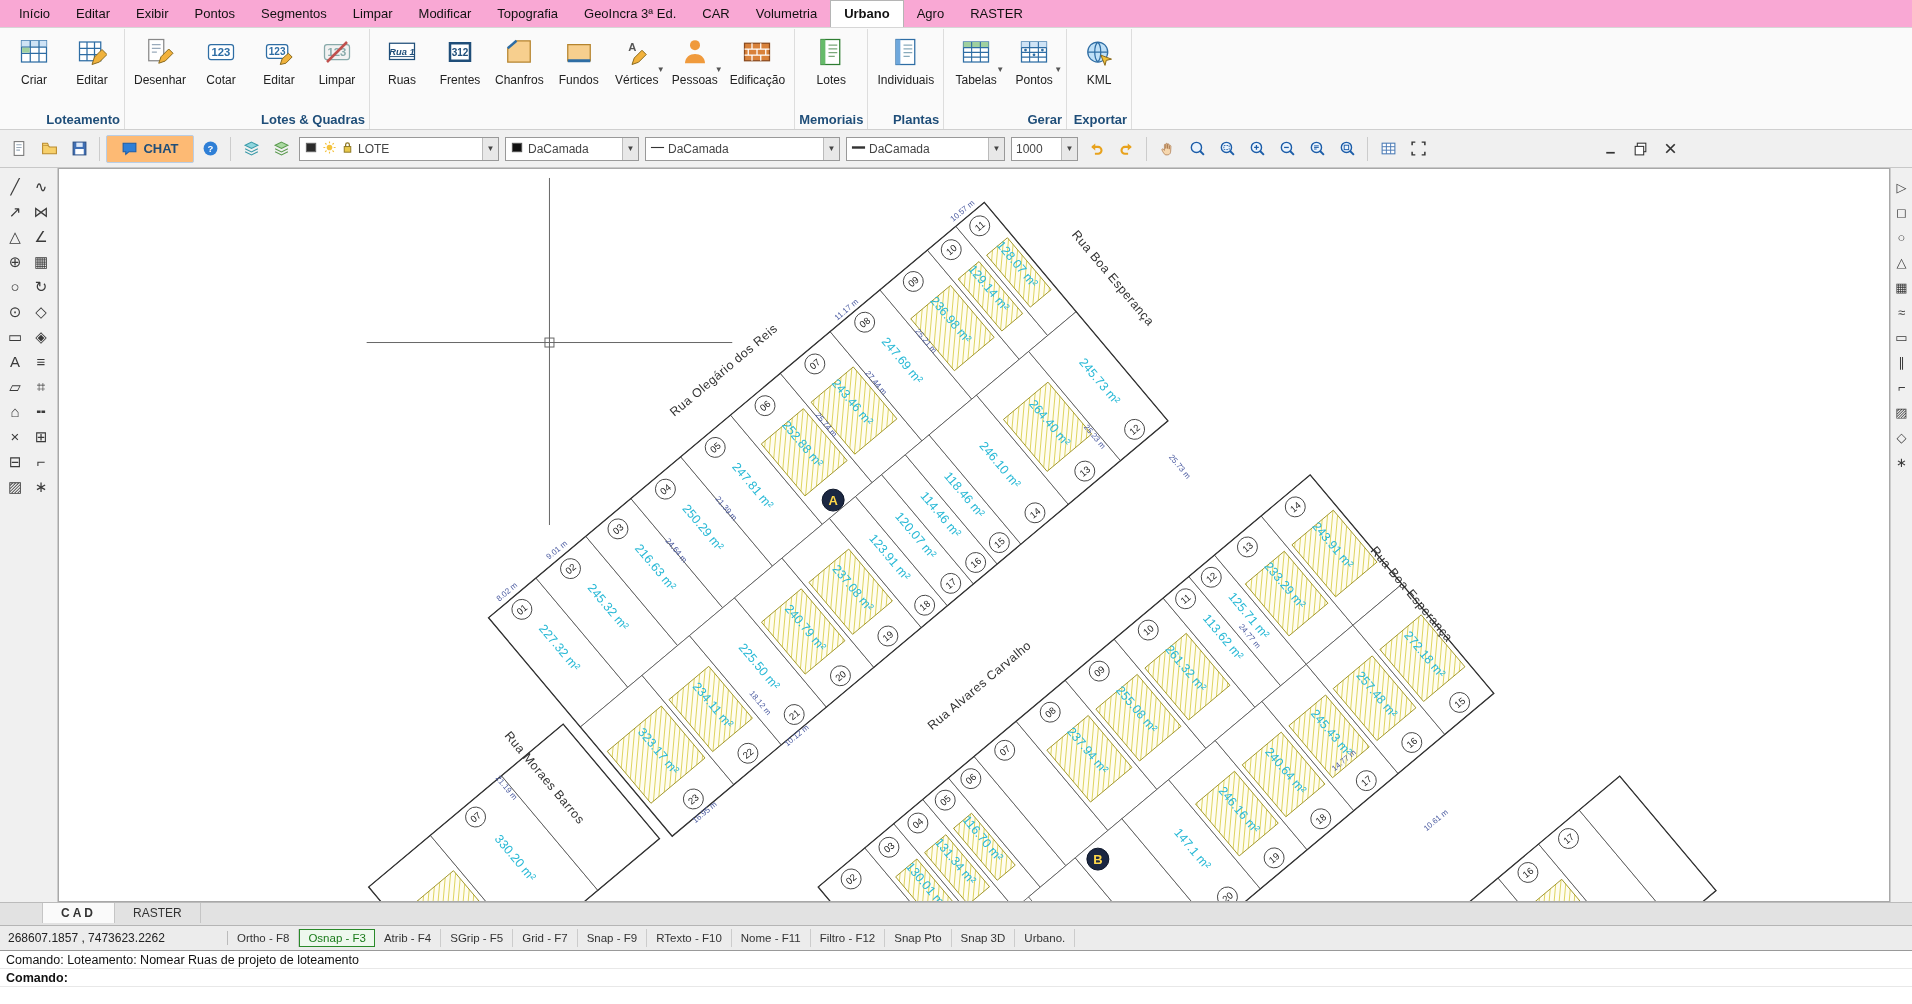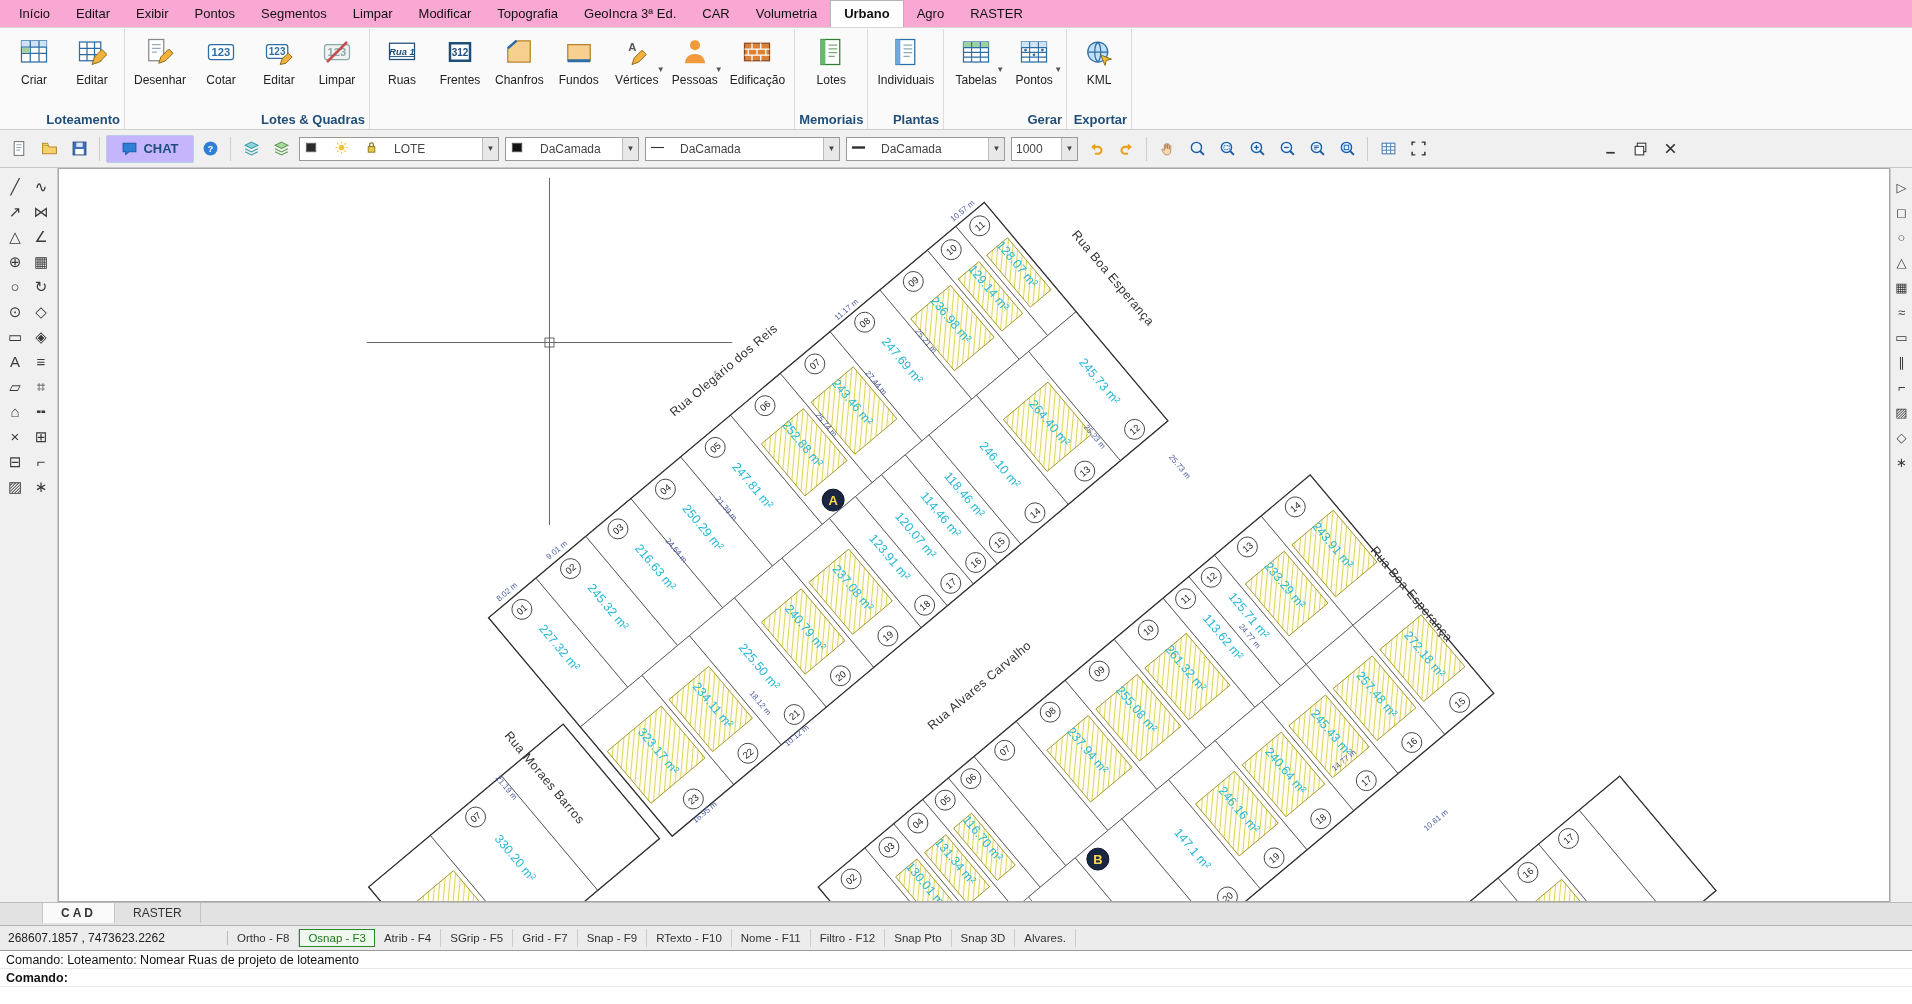--- a/index.html
+++ b/index.html
@@ -12,24 +12,24 @@
   .rgroup{display:flex;flex-direction:column;border-right:1px solid #ddd;padding:0 4px}
   .rbtns{flex:1;display:flex;align-items:flex-start;justify-content:center;gap:2px;padding-top:3px}
   .rbtn{position:relative;min-width:56px;min-height:70px;display:flex;flex-direction:column;align-items:center;gap:4px;padding:4px 4px 0;border:1px solid transparent;border-radius:3px}
   .rbtn svg{width:30px;height:30px}
   .rlabel{font-size:12px;color:#222;text-align:center;line-height:1.1;white-space:nowrap}
   .rdrop{position:absolute;right:-1px;top:32px;font-size:8px;color:#555}
   .rglabel{height:20px;text-align:right;font-size:13px;font-weight:bold;color:#1f4e79;padding-top:3px}
   .toolbar{height:38px;background:#f0f0f0;border-bottom:1px solid #c8c8c8;display:flex;align-items:center;padding:0 5px;gap:2px}
   .tbtn{width:28px;height:28px;display:flex;align-items:center;justify-content:center;border:1px solid transparent;border-radius:2px}
   .tbtn svg{width:17px;height:17px}
-  .tbtn.chat{width:88px;gap:5px;border:1px solid #b9cde4;background:#c4b5fd;font-weight:bold;color:#1f4e79;font-size:13px}
+  .tbtn.chat{width:88px;gap:5px;border:1px solid #b9cde4;background:#fdba74;font-weight:bold;color:#1f4e79;font-size:13px}
   .tsep{width:1px;height:24px;background:#ccc;margin:0 4px;flex:0 0 1px}
   .tspacer{flex:0 0 160px}
-  .combo{height:24px;background:#fff;border:1px solid #999;display:flex;align-items:center;padding:0 0 0 4px;gap:15px;font-size:12px;color:#555;margin:0 2px}
+  .combo{height:24px;background:#fff;border:1px solid #999;display:flex;align-items:center;padding:0 0 0 4px;gap:3px;font-size:12px;color:#555;margin:0 2px}
   .combo .cval{flex:1;white-space:nowrap;overflow:hidden;color:#444}
   .combo .carr{width:16px;height:22px;background:#e8e8e8;border-left:1px solid #bbb;display:flex;align-items:center;justify-content:center;font-size:8px;color:#444;flex:0 0 16px}
   .combo svg{width:15px;height:15px;flex:0 0 15px}
   .main{display:flex;height:734px}
   .ltools{width:58px;background:#f0f0f0;border-right:1px solid #ccc;display:flex;flex-wrap:wrap;align-content:flex-start;padding:6px 2px 0}
   .ltool{width:26px;height:25px;display:flex;align-items:center;justify-content:center;font-size:15px;color:#3a3a3a}
   .canvas-wrap{flex:1;background:#fff;border:1px solid #a8a8a8;position:relative;overflow:hidden}
   .canvas-wrap svg{display:block;width:100%;height:100%;font-family:"Liberation Sans",sans-serif}
   .rtools{width:22px;background:#f0f0f0;border-left:1px solid #ccc;display:flex;flex-direction:column;align-items:center;padding-top:10px;gap:7px}
   .rtool{width:18px;height:18px;font-size:13px;color:#3a3a3a;display:flex;align-items:center;justify-content:center}
@@ -787,20 +787,20 @@
       <div class="sbtn active">Osnap - F3</div>
       <div class="sbtn">Atrib - F4</div>
       <div class="sbtn">SGrip - F5</div>
       <div class="sbtn">Grid - F7</div>
       <div class="sbtn">Snap - F9</div>
       <div class="sbtn">RTexto - F10</div>
       <div class="sbtn">Nome - F11</div>
       <div class="sbtn">Filtro - F12</div>
       <div class="sbtn">Snap Pto</div>
       <div class="sbtn">Snap 3D</div>
-      <div class="sbtn">Alvares.</div>
+      <div class="sbtn">Urbano.</div>
     </div>
 </div>
 
 <div class="cmd-area" id="cmd-area">
     <div class="cmd-line">Comando: Loteamento: Nomear Ruas de projeto de loteamento</div>
     <div class="cmd-line bold">Comando:</div>
   </div>
 
 </body></html>

